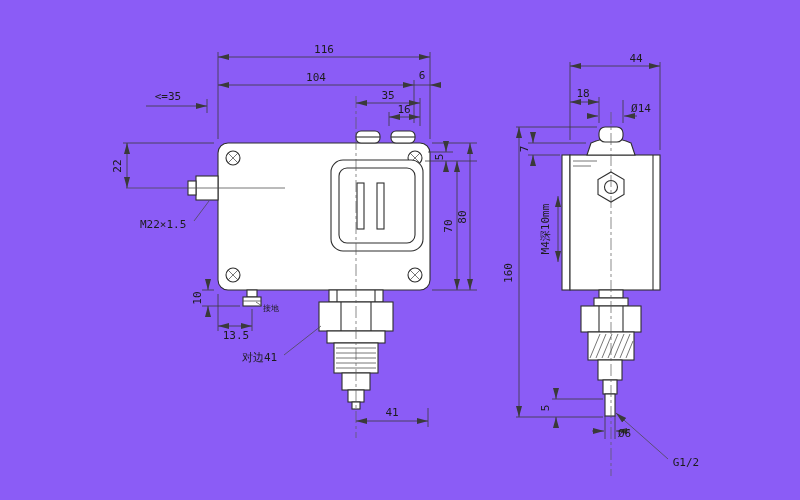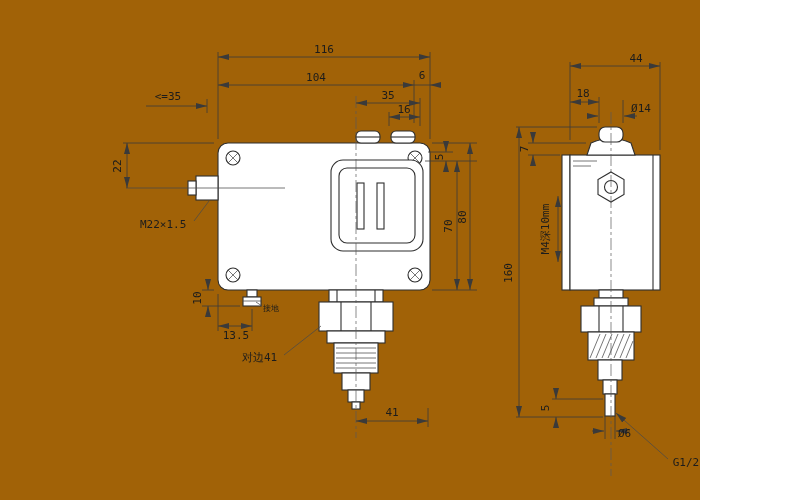--- a/index.html
+++ b/index.html
@@ -1,16 +1,16 @@
 <!DOCTYPE html>
 <html><head>
 <meta charset="utf-8">
 <style>
   html,body{margin:0;padding:0;background:#fff;}
-  .canvas{position:relative;width:700px;height:500px;background:#a16207;overflow:hidden;}
+  .canvas{position:relative;width:800px;height:500px;background:#8b5cf6;overflow:hidden;}
   svg{display:block;}
   .fw{fill:#ffffff;stroke:#2f2f2f;stroke-width:1.1;}
   .ln{fill:none;stroke:#2f2f2f;stroke-width:1.1;}
   .thin{fill:none;stroke:#4a4a4a;stroke-width:0.75;}
   .dim{fill:none;stroke:#3a3a3a;stroke-width:0.8;}
   .cl{fill:none;stroke:#5a5a5a;stroke-width:0.7;stroke-dasharray:12 3 3 3;}
   text{font-family:"DejaVu Sans Mono","Liberation Mono",monospace;font-size:11px;fill:#1c1c1c;}
   text.sm{font-size:8px;}
 </style>
 </head>

